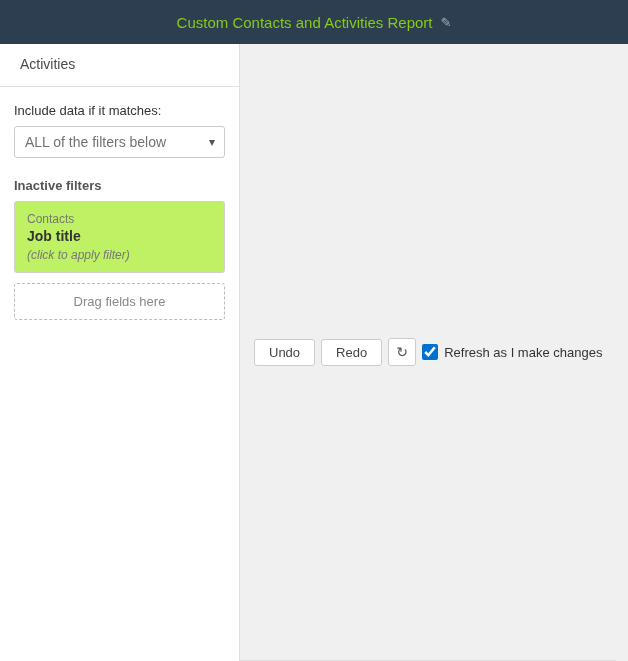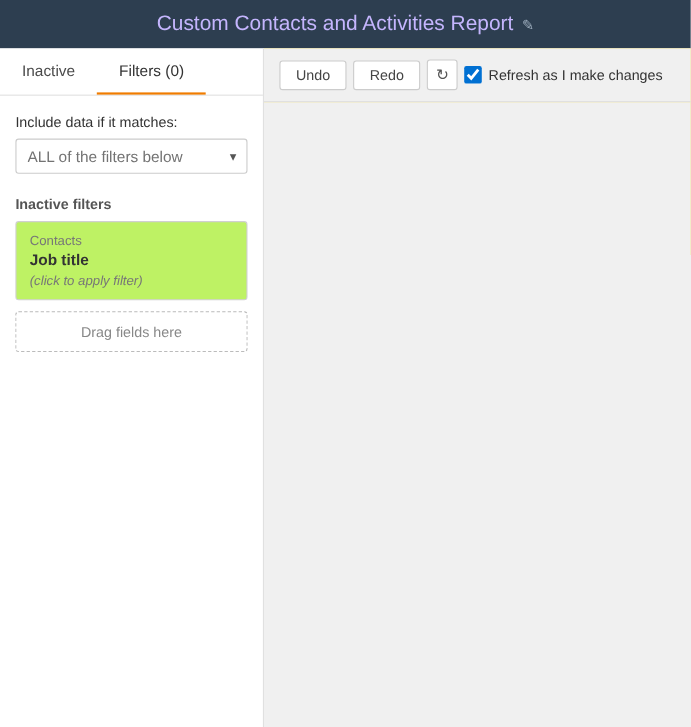--- a/index.html
+++ b/index.html
@@ -19,22 +19,22 @@
     .top-bar {
       background: #2d3e50;
       height: 44px;
       display: flex;
       align-items: center;
       justify-content: center;
       gap: 8px;
     }
 
     .top-bar-title {
-      color: #c4b5fd;
-      font-size: 19px;
+      color: #84cc16;
+      font-size: 15px;
       font-weight: 500;
     }
 
     .edit-icon {
       color: #a0b0c0;
       font-size: 13px;
       cursor: pointer;
     }
 
     .main-layout {
@@ -150,23 +150,23 @@
       border-radius: 3px;
       padding: 10px;
       text-align: center;
       color: #888;
       font-size: 13px;
       cursor: default;
     }
 
     .right-panel {
       flex: 1;
-      background: #fde047;
-      display: flex;
-      flex-direction: column;
+      background: #14532d;
+      display: flex;
+      flex-direction: row;
     }
 
     .toolbar-row {
       display: flex;
       align-items: center;
       gap: 6px;
       padding: 10px 14px;
       background: #f0f0f0;
       border-bottom: 1px solid #ddd;
     }
@@ -221,22 +221,21 @@
 
 <div class="top-bar">
   <span class="top-bar-title">Custom Contacts and Activities Report</span>
   <span class="edit-icon">✎</span>
 </div>
 
 <div class="main-layout">
 
   <div class="left-panel">
     <div class="tabs-row">
-      <button class="tab">Inactive</button>
-      <button class="tab active">Filters (0)</button>
+      <button class="tab">Activities</button>
     </div>
 
     <div class="left-panel-body">
       <div class="include-label">Include data if it matches:</div>
 
       <div class="select-wrapper">
         <select class="filter-select">
           <option>ALL of the filters below</option>
           <option>ANY of the filters below</option>
         </select>

